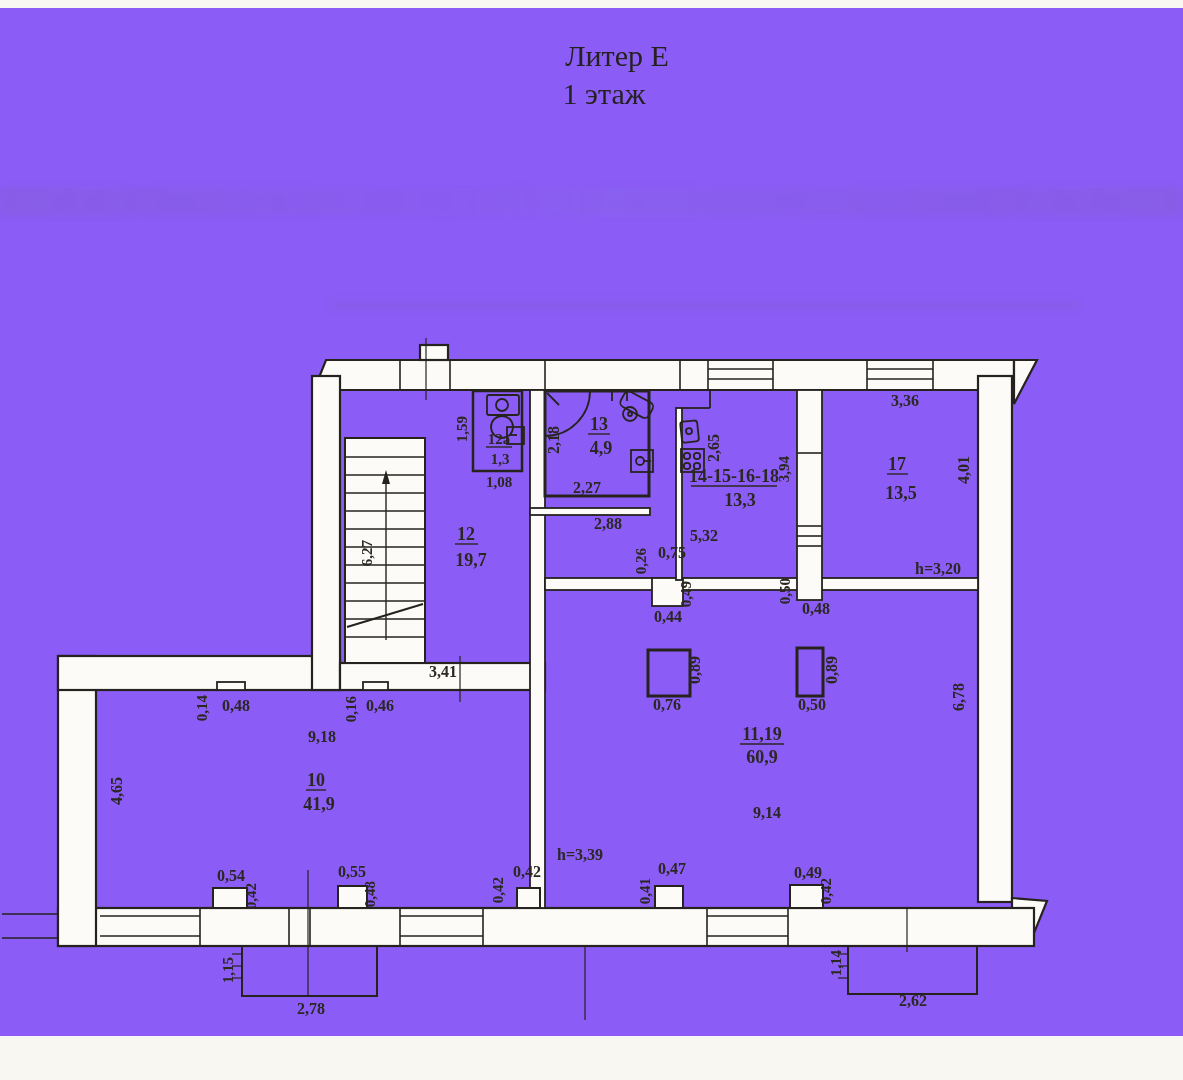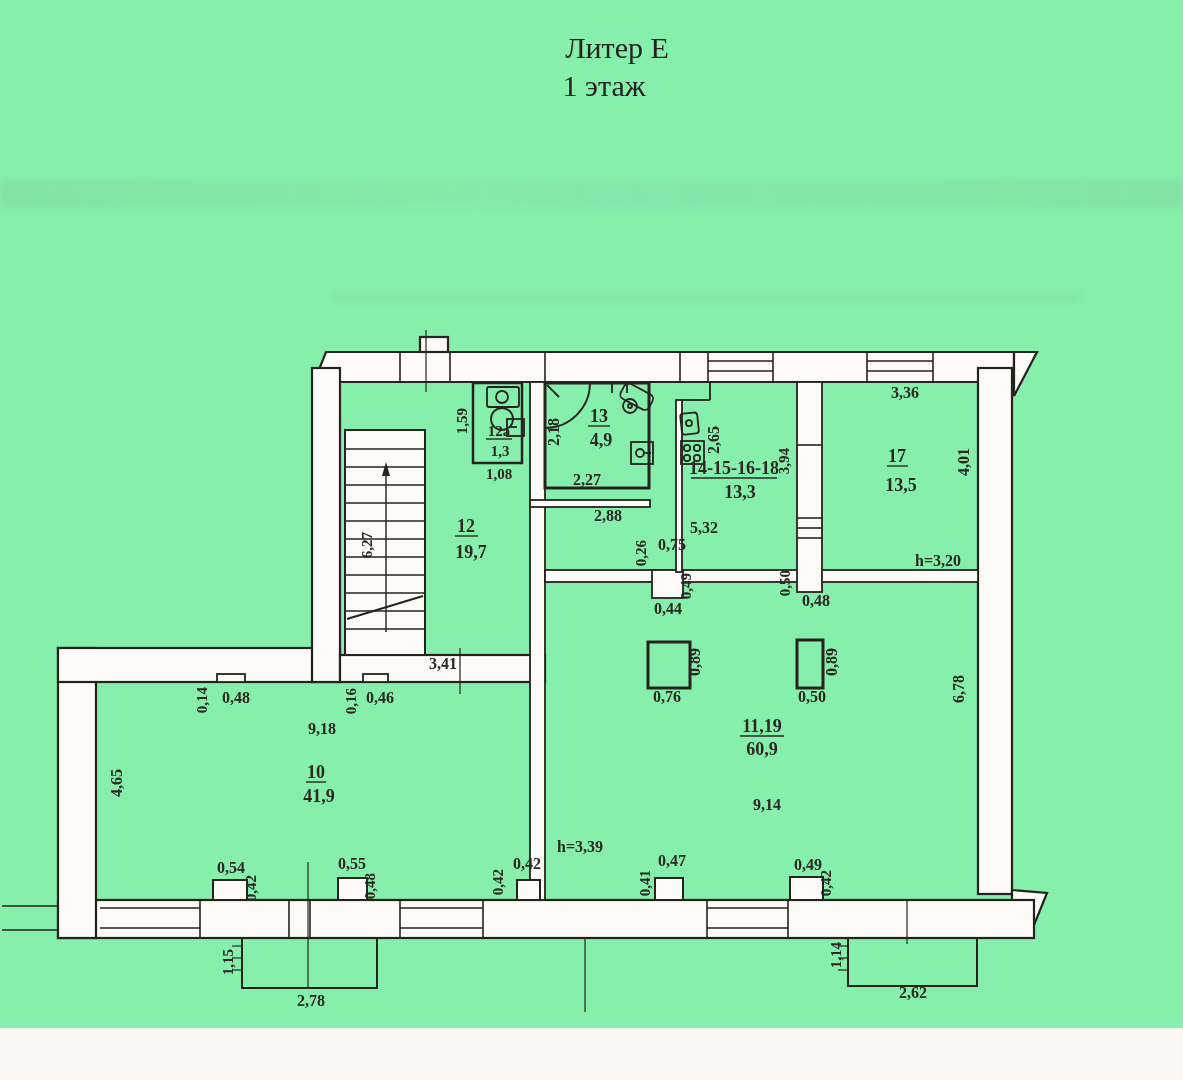--- a/index.html
+++ b/index.html
@@ -1,17 +1,17 @@
 <!DOCTYPE html>
 <html><head>
 <meta charset="utf-8">
 <style>
   html,body{margin:0;padding:0;background:#f8f7f2;}
-  .page{position:relative;width:1183px;height:1028px;background:#86efac;overflow:hidden;
-        font-family:"Liberation Serif","DejaVu Serif",serif;}
+  .page{position:relative;width:1183px;height:1028px;background:#8b5cf6;overflow:hidden;
+        font-family:"Liberation Serif","DejaVu Serif",serif;margin-top:8px;}
   .artifact{position:absolute;pointer-events:none;filter:blur(3px);}
   .artifact.a1{top:180px;left:0;width:1183px;height:28px;
      background:linear-gradient(90deg,rgba(110,104,92,.09),rgba(110,104,92,.03) 38%,rgba(120,140,170,.08) 52%,rgba(110,104,92,.06) 75%,rgba(110,104,92,.09));}
   .artifact.a2{top:292px;left:330px;width:750px;height:10px;background:rgba(110,104,92,.06);}
   svg{display:block;}
   text{fill:#2b2722;}
   .dim{font-size:16px;font-weight:700;}
   .dim-s{font-size:15px;font-weight:700;}
   .room-num{font-size:18px;font-weight:700;}
   .room-area{font-size:18px;font-weight:700;}

